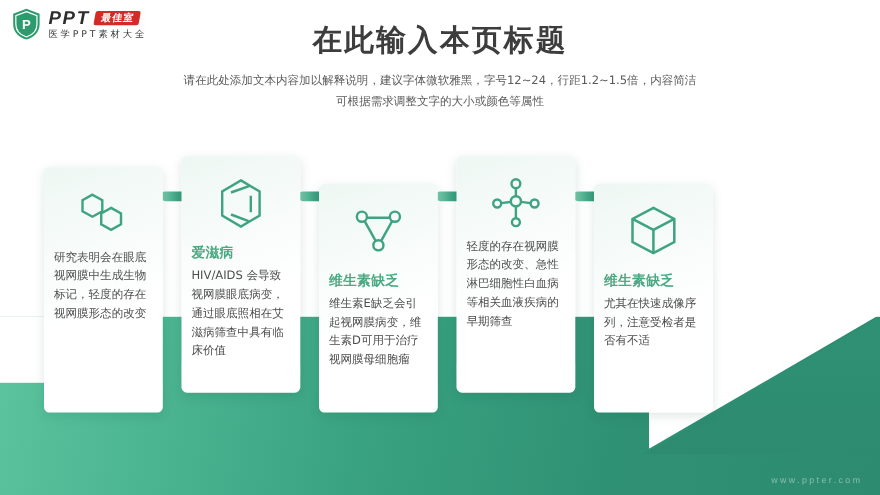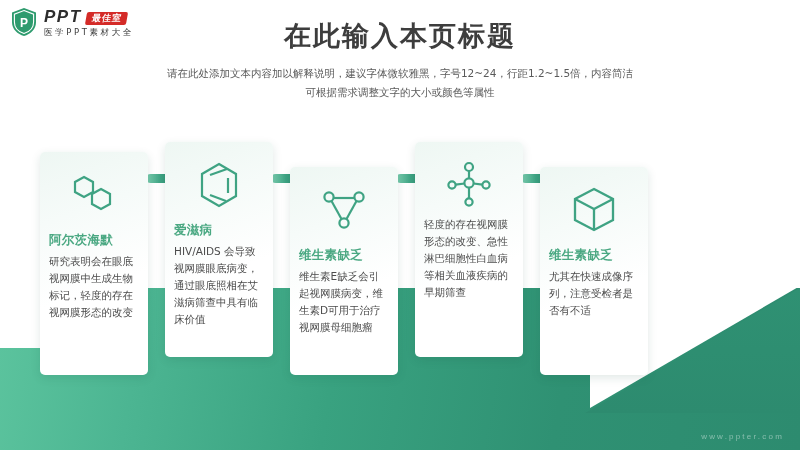--- a/index.html
+++ b/index.html
@@ -28,21 +28,21 @@
   .bg-darkwedge{
     position:absolute;right:0;top:288px;width:215px;height:125px;
     background:linear-gradient(180deg,#2f9173,#2d8b6f);
     clip-path:polygon(100% 0, 100% 100%, 0 100%);
   }
 
   
   .logo{position:absolute;left:10px;top:7px;display:flex;align-items:center;gap:6px;}
   .logo-shield{width:28px;height:30px;}
   .logo-text{display:flex;flex-direction:column;line-height:1;}
-  .logo-row1{display:flex;align-items:flex-end;gap:4px;}
+  .logo-row1{display:flex;align-items:center;gap:4px;}
   .logo-ppt{
     font-size:17px;font-weight:bold;color:#2d2d2d;letter-spacing:1.5px;
     font-style:italic;font-family:"Liberation Sans",sans-serif;
   }
   .logo-badge{
     background:#d42b28;color:#fff;font-size:9px;font-weight:bold;
     padding:2px 5px 2px 6px;border-radius:2px;letter-spacing:1px;
     transform:skewX(-10deg);
   }
   .logo-sub{
@@ -144,21 +144,20 @@
   <div class="connector" style="left:521px;top:174px;"></div>
   <div class="connector dim" style="left:550px;top:174px;width:10px;"></div>
 
   <div class="card" style="left:40px;top:152px;height:223px;">
     <div class="card-icon">
       <svg width="48" height="44" viewBox="0 0 48 44" fill="none" stroke="#3fa383" stroke-width="2.2">
         <polygon points="14,4 23,9 23,19 14,24 5,19 5,9"></polygon>
         <polygon points="31,16 40,21 40,31 31,36 22,31 22,21"></polygon>
       </svg>
     </div>
-    <div class="card-title">阿尔茨海默</div>
     <div class="card-body">研究表明会在眼底视网膜中生成生物标记，轻度的存在视网膜形态的改变</div>
   </div>
   <div class="reflect" style="left:40px;top:349px;"></div>
 
   <div class="card" style="left:165px;top:142px;height:215px;">
     <div class="card-icon">
       <svg width="46" height="48" viewBox="0 0 46 48" fill="none" stroke="#3fa383" stroke-width="2.2">
         <polygon points="23,3 40,13 40,35 23,45 6,35 6,13"></polygon>
         <line x1="14" y1="14" x2="31" y2="8"></line>
         <line x1="32" y1="17" x2="32" y2="32"></line>

